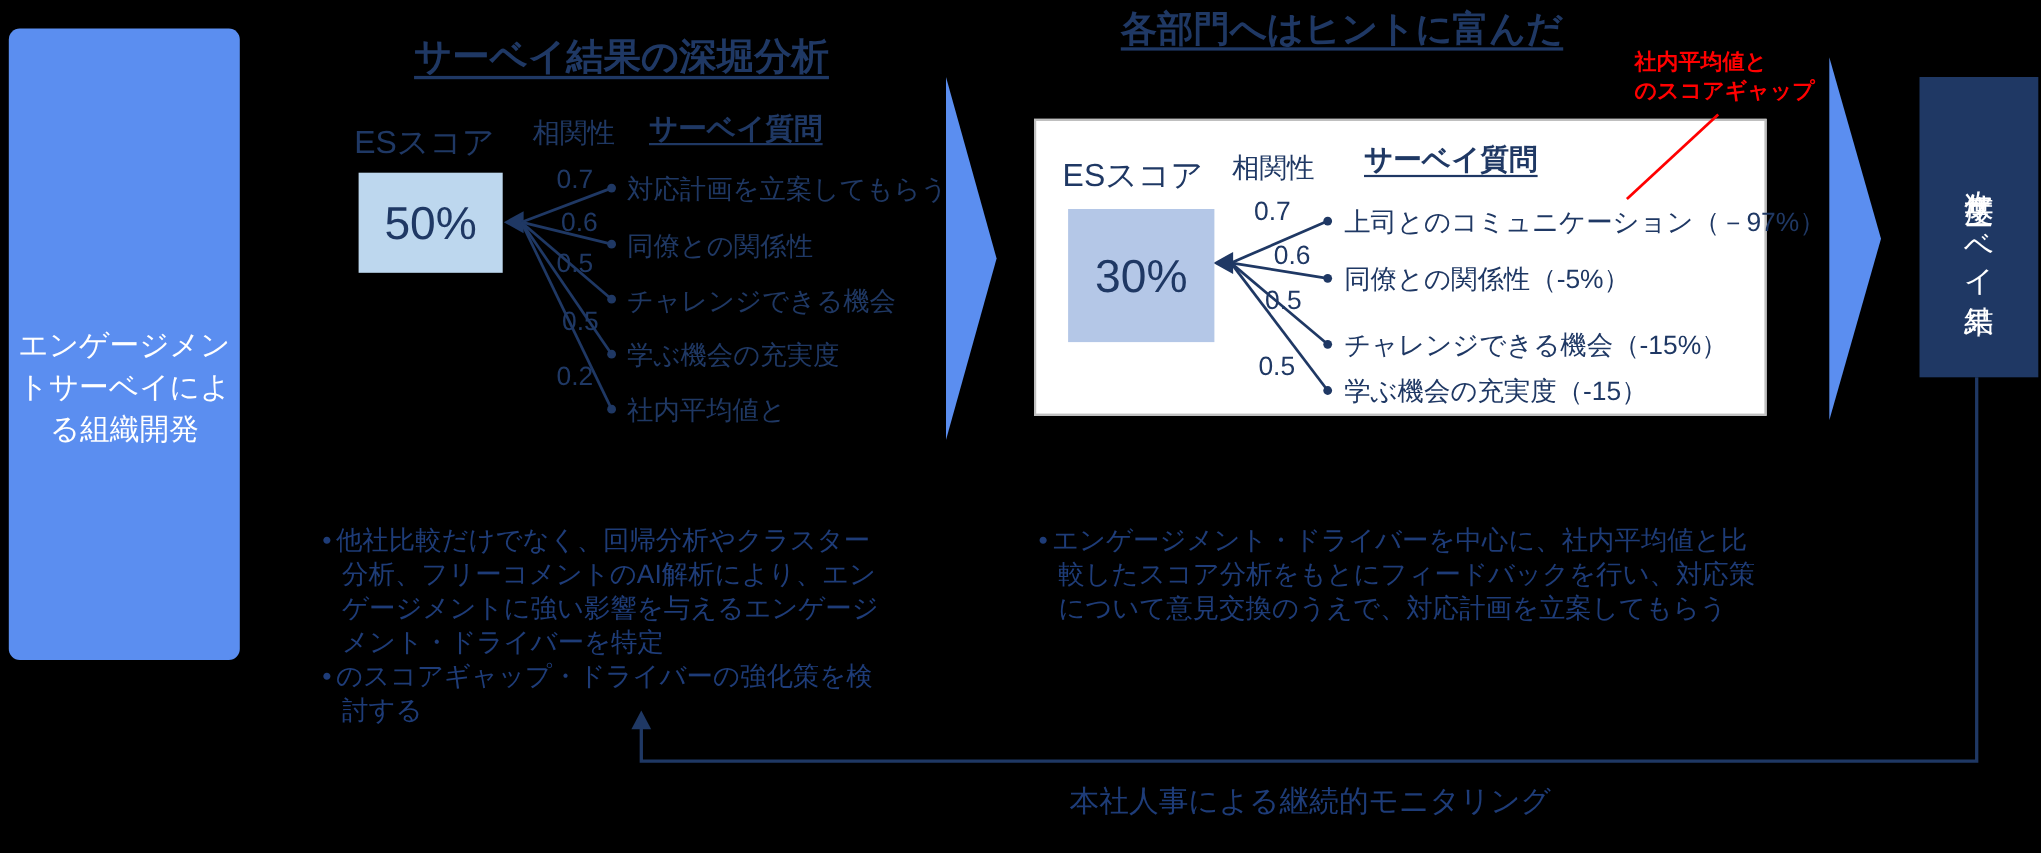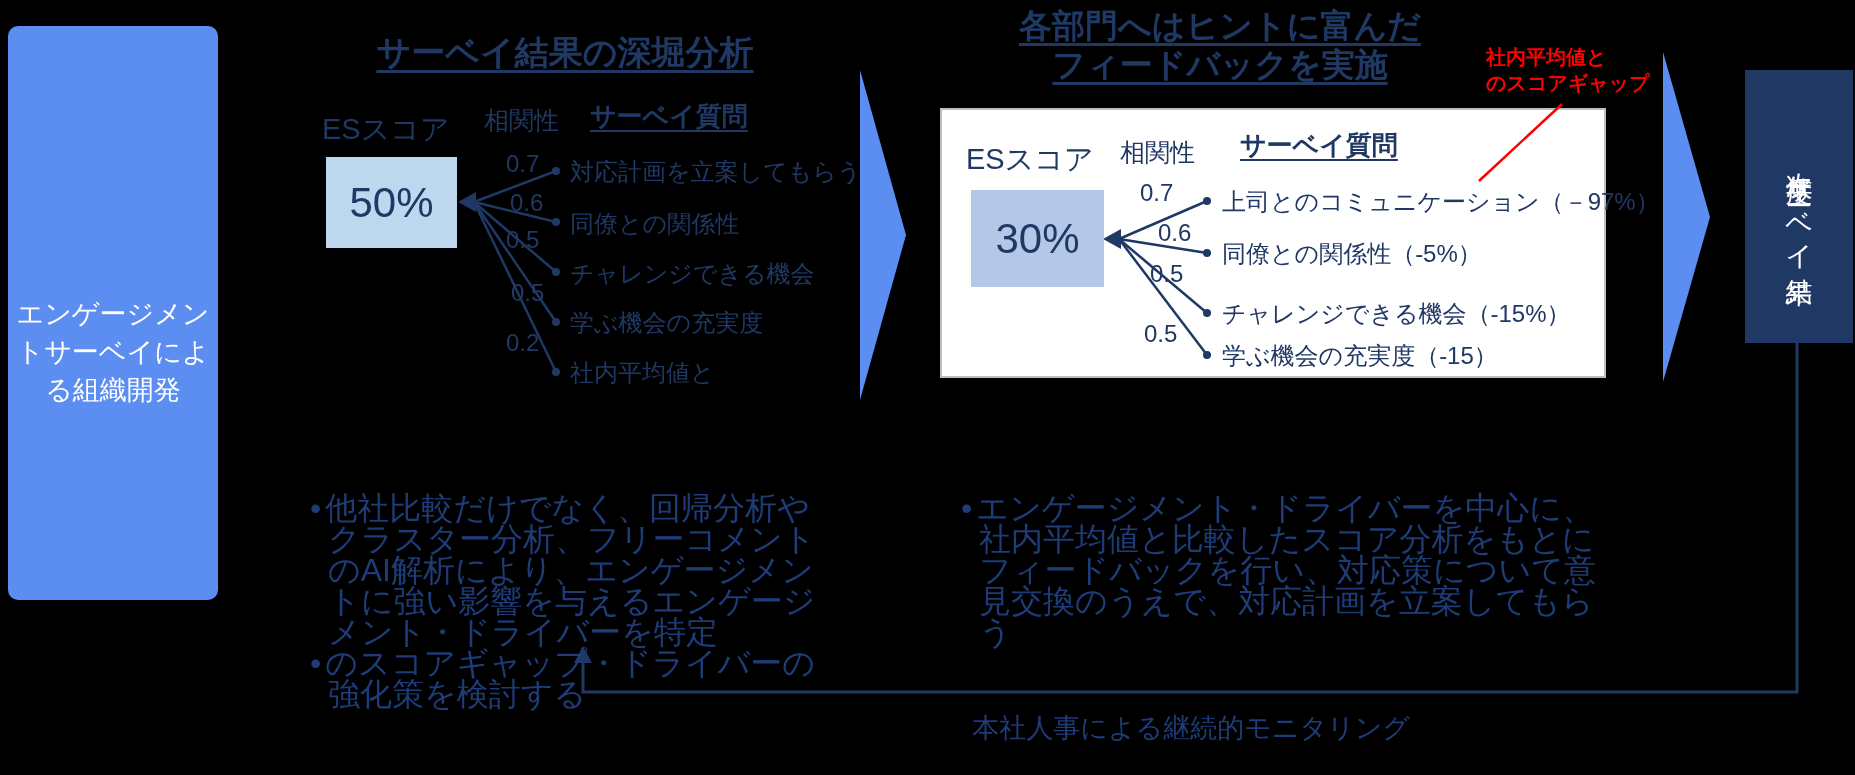--- a/index.html
+++ b/index.html
@@ -47,21 +47,21 @@
   .title1{left:330px;top:30px;width:470px;font-size:34px;line-height:44px;}
   .title2{left:920px;top:6px;width:600px;font-size:33px;line-height:39px;}
   .title2 span{display:block;}
 
   .es-label{font-size:29px;}
   .score-box{
     position:absolute;z-index:3;color:var(--navy);
     display:flex;align-items:center;justify-content:center;font-size:42px;
   }
   .score-box.left{left:326px;top:157px;width:131px;height:91px;background:var(--score-box-left);}
-  .score-box.right{left:971px;top:190px;width:133px;height:97px;background:var(--score-box-right);}
+  .score-box.right{left:971px;top:190px;width:133px;height:121px;background:var(--score-box-right);}
   .corr-label{font-size:25px;}
   .q-header{font-size:26px;font-weight:bold;text-decoration:underline;text-decoration-thickness:2px;text-underline-offset:5px;}
   .corr-val{font-size:24px;}
   .q-item{font-size:24px;}
 
   .white-box{
     left:940px;top:108px;width:666px;height:270px;
     background:#FFFFFF;border:2px solid var(--white-box-border);box-sizing:border-box;
   }
 
@@ -72,22 +72,22 @@
     left:1745px;top:70px;width:108px;height:273px;background:var(--panel-dark);
     display:flex;align-items:center;justify-content:center;
   }
   .right-panel .lbl{
     color:var(--panel-text);font-size:27px;letter-spacing:2px;
     writing-mode:vertical-rl;text-orientation:upright;white-space:nowrap;
   }
 
   .bullets{
     position:absolute;z-index:3;color:var(--body-text);
-    font-size:32px;line-height:31px;
-    margin:17px;padding:0;list-style:none;white-space:normal;
+    font-size:24px;line-height:31px;
+    margin:0;padding:0;list-style:none;white-space:normal;
   }
   .bullets li{padding-left:18px;text-indent:-18px;}
   .bullets li::before{content:"\2022";margin-right:4px;}
   .bullets-left{left:293px;top:476px;width:516px;}
   .bullets-right{left:944px;top:476px;width:664px;}
 
   .monitoring{left:850px;top:710px;width:560px;text-align:right;font-size:27px;color:var(--body-text);}
 </style>
 </head>
 <body>
@@ -153,21 +153,20 @@
 <div class="txt corr-val" style="left:506px;top:329px;">0.2</div>
 
 <div class="txt q-item" style="left:570px;top:156px;">対応計画を立案してもらう</div>
 <div class="txt q-item" style="left:570px;top:208px;">同僚との関係性</div>
 <div class="txt q-item" style="left:570px;top:258px;">チャレンジできる機会</div>
 <div class="txt q-item" style="left:570px;top:307px;">学ぶ機会の充実度</div>
 <div class="txt q-item" style="left:570px;top:357px;">社内平均値と</div>
 
 <div class="txt sec-title title2">
   <span>各部門へはヒントに富んだ</span>
-  <span>フィードバックを実施</span>
 </div>
 
 <div class="txt gap-note">
   <span>社内平均値と</span>
   <span>のスコアギャップ</span>
 </div>
 
 <div class="txt es-label" style="left:966px;top:140px;">ESスコア</div>
 <div class="score-box right">
   <span>30%</span>

